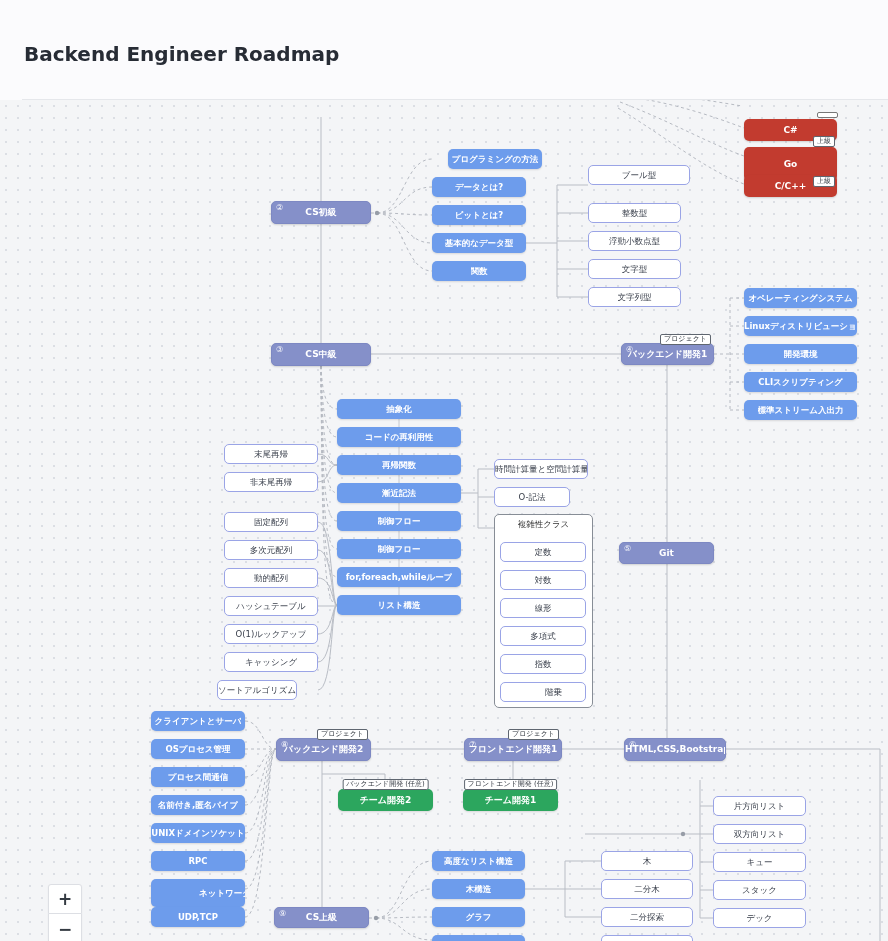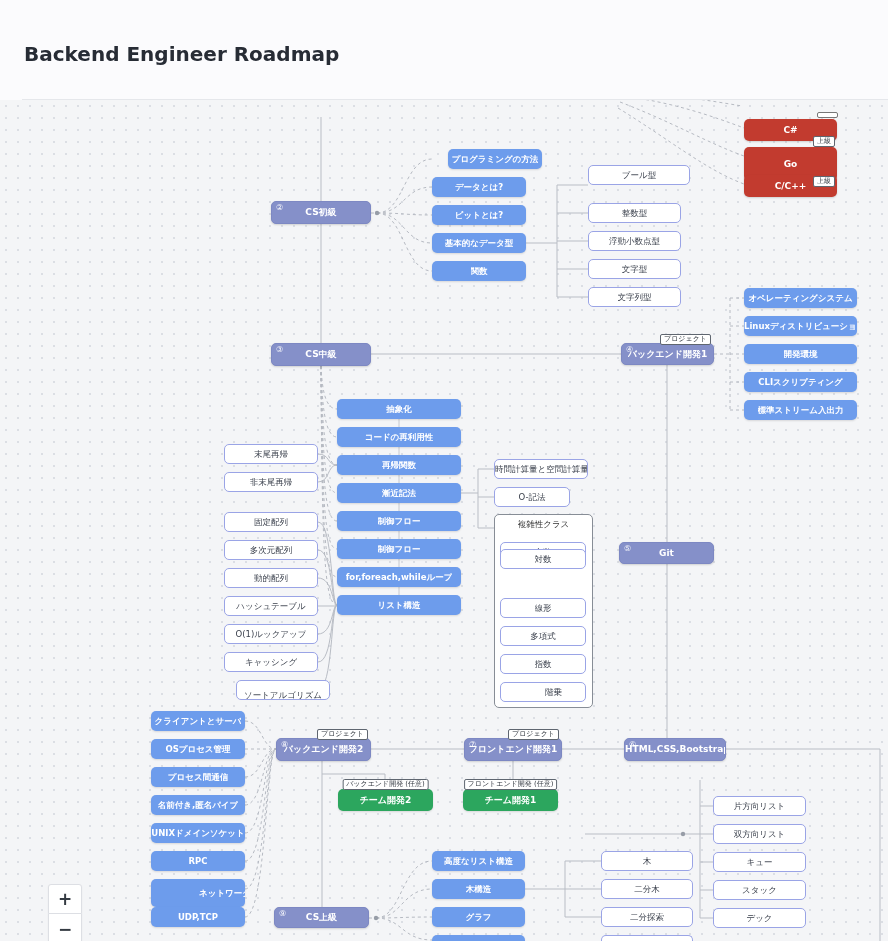--- a/index.html
+++ b/index.html
@@ -247,36 +247,36 @@
     </div>
     <div class="node leaf" style="left: 224px; top: 596px; width: 94px; height: 20px;">
       <span class="lbl">ハッシュテーブル</span>
     </div>
     <div class="node leaf" style="left: 224px; top: 624px; width: 94px; height: 20px;">
       <span class="lbl">O(1)ルックアップ</span>
     </div>
     <div class="node leaf" style="left: 224px; top: 652px; width: 94px; height: 20px;">
       <span class="lbl">キャッシング</span>
     </div>
-    <div class="node leaf" style="left: 236px; top: 680px; width: 94px; height: 20px; align-items: flex-end;">
+    <div class="node leaf" style="left: 217px; top: 680px; width: 80px; height: 20px;">
       <span class="lbl">ソートアルゴリズム</span>
     </div>
     <div class="node leaf" style="left: 494px; top: 459px; width: 94px; height: 20px;">
       <span class="lbl">時間計算量と空間計算量</span>
     </div>
     <div class="node leaf" style="left: 494px; top: 487px; width: 76px; height: 20px;">
       <span class="lbl">O-記法</span>
     </div>
     <div class="node group" style="left: 494px; top: 514px; width: 99px; height: 194px;">
       <span class="lbl">複雑性クラス</span>
     </div>
     <div class="node leaf" style="left: 500px; top: 542px; width: 86px; height: 20px;">
       <span class="lbl">定数</span>
     </div>
-    <div class="node leaf" style="left: 500px; top: 549px; width: 86px; height: 20px;">
+    <div class="node leaf" style="left: 500px; top: 570px; width: 86px; height: 20px;">
       <span class="lbl">対数</span>
     </div>
     <div class="node leaf" style="left: 500px; top: 598px; width: 86px; height: 20px;">
       <span class="lbl">線形</span>
     </div>
     <div class="node leaf" style="left: 500px; top: 626px; width: 86px; height: 20px;">
       <span class="lbl">多項式</span>
     </div>
     <div class="node leaf" style="left: 500px; top: 654px; width: 86px; height: 20px;">
       <span class="lbl">指数</span>

